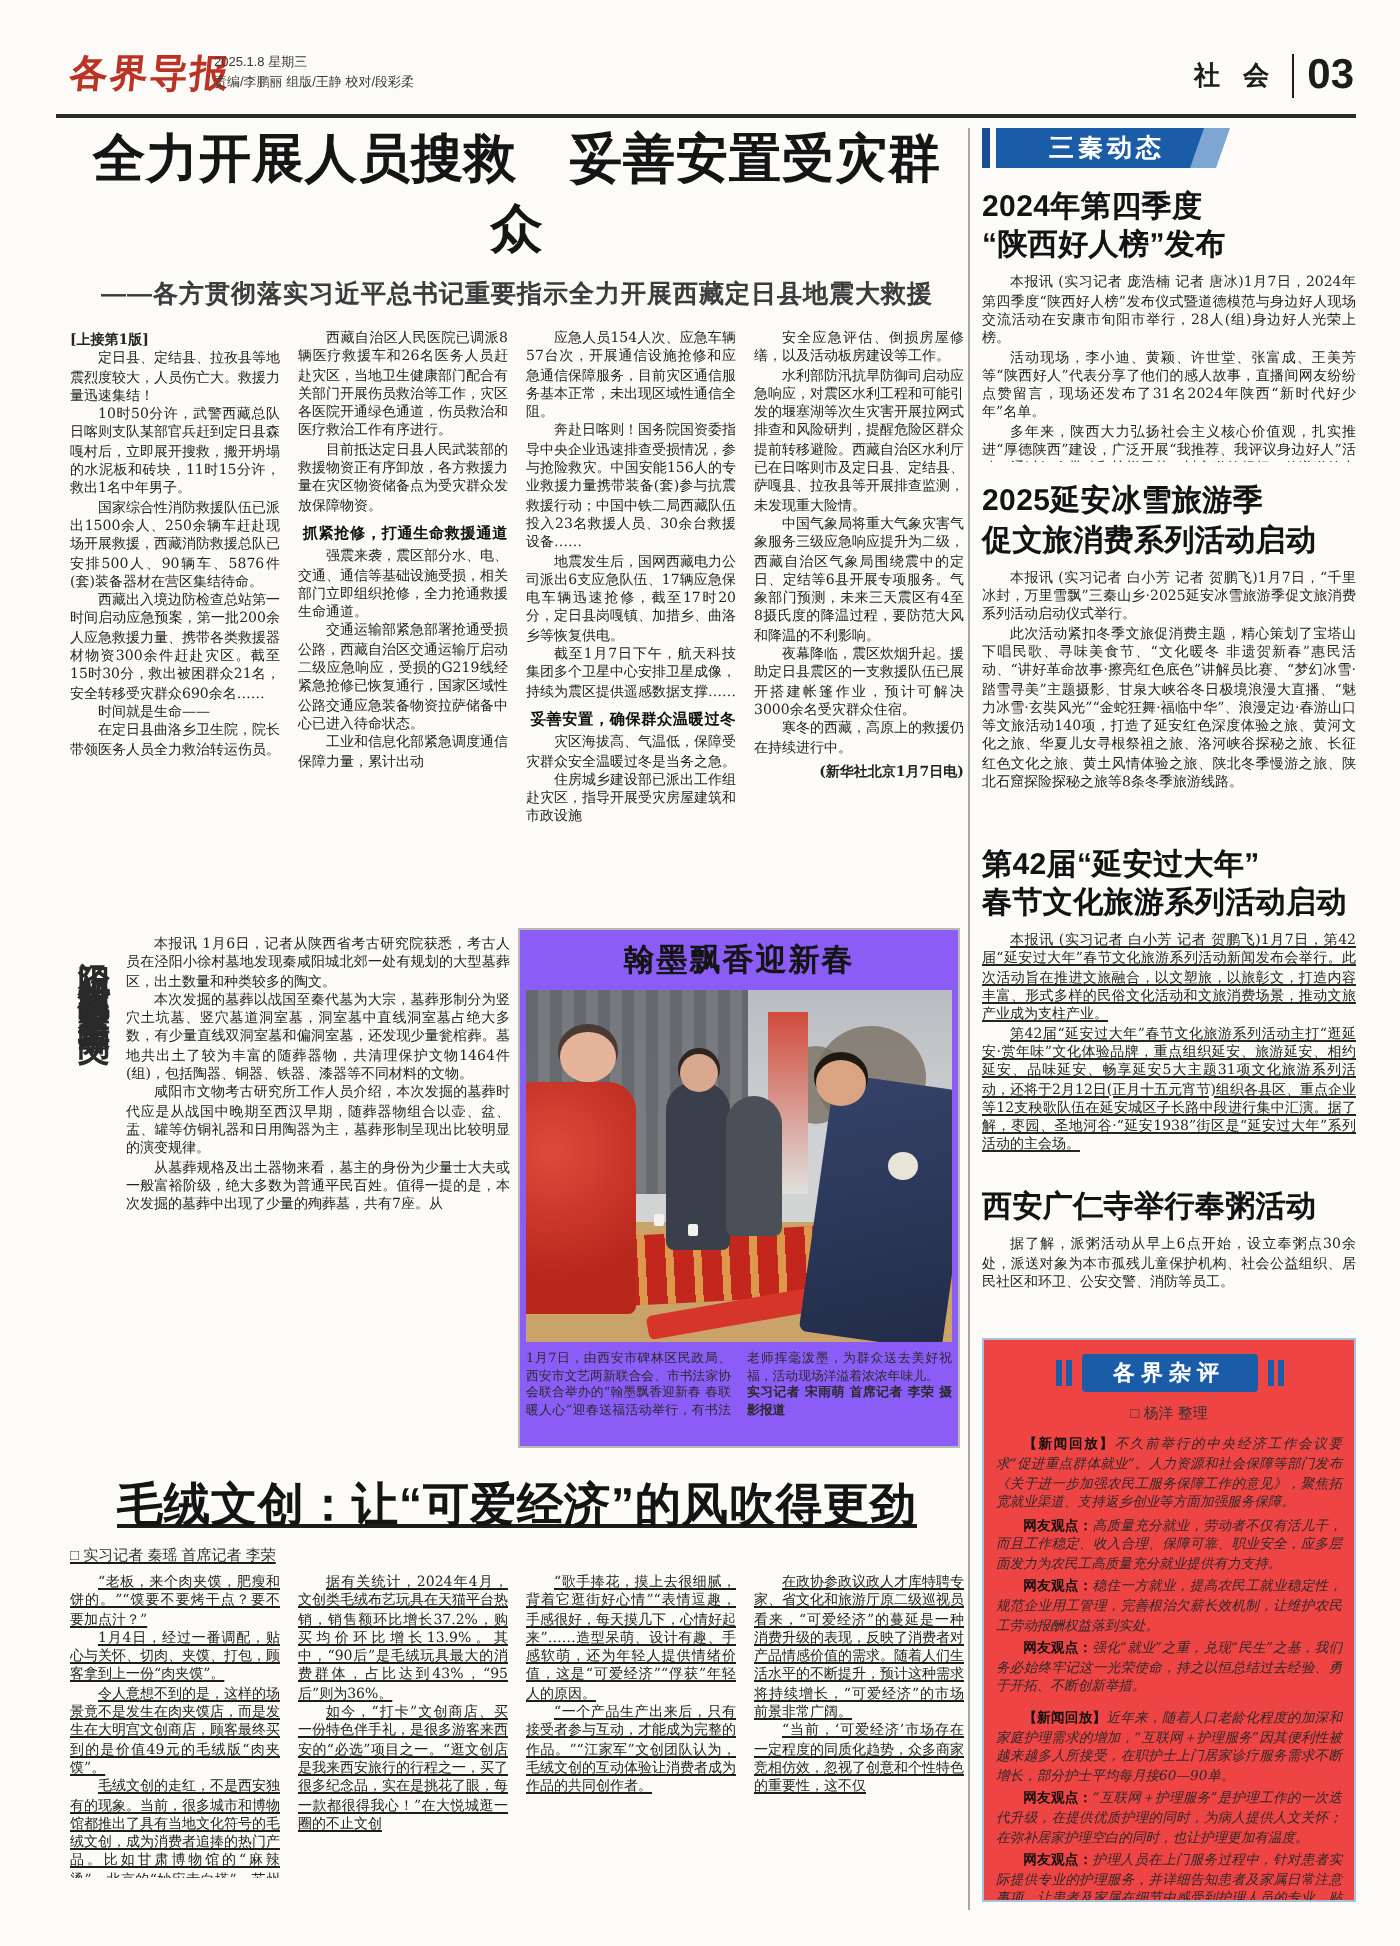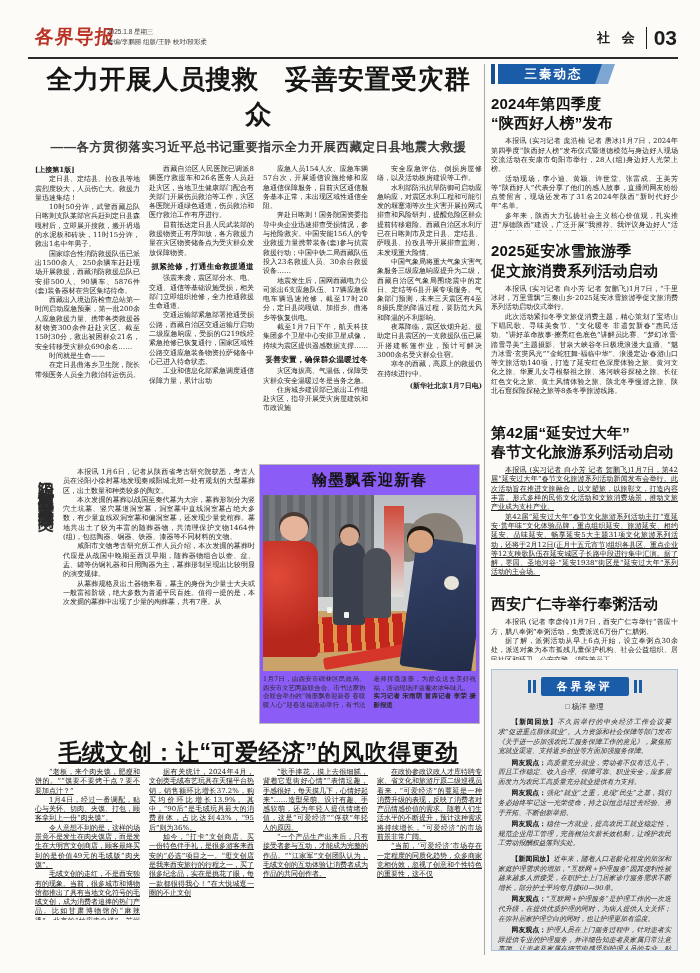--- a/index.html
+++ b/index.html
@@ -72,21 +72,21 @@
   .banner .bar{position:absolute;left:0;top:0;width:4px;height:20px;background:#174f92;}
   .banner .plate{position:absolute;left:7px;top:0;width:111px;height:20px;background:#1b5ca8;color:#fff;font-size:12.5px;font-weight:700;letter-spacing:2px;line-height:20px;text-align:center;clip-path:polygon(0 0,100% 0,calc(100% - 8px) 100%,0 100%);}
   .banner .tail{position:absolute;left:104px;top:0;width:20px;height:20px;background:#7ea6d2;clip-path:polygon(35% 0,100% 0,65% 100%,0 100%);}
   .sb-article h3{margin:10px 0 5px;font-size:15px;line-height:1.28;font-weight:900;color:#131313;letter-spacing:.2px;}
   .sb-article .news-body{max-height:150px;}
   .sb-a1 .news-body{height:94px;}
   .sb-a2 .news-body{height:128px;}
   .sb-a3 .news-body{height:118px;text-decoration:underline;}
   .sb-a4 .news-body{height:42px;}
 
-  .review-box{margin-top:9px;border:1px solid #a6c0dd;background:#e5e5e5;padding:7px 6px 6px;box-sizing:border-box;height:282px;overflow:hidden;}
+  .review-box{margin-top:9px;border:1px solid #a6c0dd;background:#ef4444;padding:7px 6px 6px;box-sizing:border-box;height:282px;overflow:hidden;}
   .badge-row{display:flex;align-items:center;justify-content:center;gap:5px;}
   .badge-bars{display:inline-block;width:3px;height:13px;background:#1b5ca8;box-shadow:5px 0 0 #1b5ca8;margin-right:5px;}
   .badge-bars.rt{box-shadow:-5px 0 0 #1b5ca8;margin-right:0;margin-left:5px;}
   .badge{background:#1b5ca8;color:#fff;font-size:11px;font-weight:700;letter-spacing:3px;padding:2px 16px;border-radius:2px;}
   .review-editor{text-align:center;font-size:7.5px;color:#333;margin:6px 0 5px;}
   .review-items{font-family:"DejaVu Serif",serif;font-size:6.8px;line-height:9.6px;text-align:justify;color:#2a2a2a;font-style:italic;}
   .review-items p{margin:0 0 2px;text-indent:2em;}
   .review-items p.review-item b{font-style:normal;font-weight:700;color:#111;}
   .review-items .group-gap{margin-top:6px;}
 </style>
@@ -184,20 +184,21 @@
       </div>
       <figcaption class="photo-caption">
         <span>1月7日，由西安市碑林区民政局、西安市文艺两新联合会、市书法家协会联合举办的“翰墨飘香迎新春 春联暖人心”迎春送福活动举行，有书法老师挥毫泼墨，为群众送去美好祝福，活动现场洋溢着浓浓年味儿。</span>
         <b>　实习记者 宋雨萌 首席记者 李荣 摄影报道</b>
       </figcaption>
     </figure>
   </section>
 
   <section class="plush">
     <h1>毛绒文创：让“可爱经济”的风吹得更劲</h1>
+    <div class="byline">□ 实习记者 秦瑶 首席记者 李荣</div>
     <div class="cols4 news-body">
       <div class="col">
           <p class="para">“老板，来个肉夹馍，肥瘦和饼的。”“馍要不要烤干点？要不要加点汁？”</p>
           <p class="para">1月4日，经过一番调配，贴心与关怀、切肉、夹馍、打包，顾客拿到上一份“肉夹馍”。</p>
           <p class="para">令人意想不到的是，这样的场景竟不是发生在肉夹馍店，而是发生在大明宫文创商店，顾客最终买到的是价值49元的毛绒版“肉夹馍”。</p>
           <p class="para">毛绒文创的走红，不是西安独有的现象。当前，很多城市和博物馆都推出了具有当地文化符号的毛绒文创，成为消费者追捧的热门产品。比如甘肃博物馆的“麻辣烫”、北京的“妙应寺白塔”、苏州博物馆的“大闸蟹”。</p>
         </div>
       <div class="col">
           <p class="para">据有关统计，2024年4月，文创类毛绒布艺玩具在天猫平台热销，销售额环比增长37.2%，购买均价环比增长13.9%。其中，“90后”是毛绒玩具最大的消费群体，占比达到43%，“95后”则为36%。</p>
           <p class="para">如今，“打卡”文创商店、买一份特色伴手礼，是很多游客来西安的“必选”项目之一。“逛文创店是我来西安旅行的行程之一，买了很多纪念品，实在是挑花了眼，每一款都很得我心！”在大悦城逛一圈的不止文创</p>
@@ -242,37 +243,36 @@
       <h3>第42届“延安过大年”<br>春节文化旅游系列活动启动</h3>
       <div class="news-body">
           <p class="para">本报讯 (实习记者 白小芳 记者 贺鹏飞)1月7日，第42届“延安过大年”春节文化旅游系列活动新闻发布会举行。此次活动旨在推进文旅融合，以文塑旅，以旅彰文，打造内容丰富、形式多样的民俗文化活动和文旅消费场景，推动文旅产业成为支柱产业。</p>
           <p class="para">第42届“延安过大年”春节文化旅游系列活动主打“逛延安·赏年味”文化体验品牌，重点组织延安、旅游延安、相约延安、品味延安、畅享延安5大主题31项文化旅游系列活动，还将于2月12日(正月十五元宵节)组织各县区、重点企业等12支秧歌队伍在延安城区子长路中段进行集中汇演。据了解，枣园、圣地河谷·“延安1938”街区是“延安过大年”系列活动的主会场。</p>
         </div>
     </article>
 
     <article class="sb-article sb-a4">
       <h3>西安广仁寺举行奉粥活动</h3>
       <div class="news-body">
-          <p class="para">本报讯 (记者 李彦伶)1月7日，西安广仁寺举行“善应十方，腊八奉粥”奉粥活动，免费派送6万份广仁腊粥。</p>
           <p class="para">据了解，派粥活动从早上6点开始，设立奉粥点30余处，派送对象为本市孤残儿童保护机构、社会公益组织、居民社区和环卫、公安交警、消防等员工。</p>
         </div>
     </article>
 
     <div class="review-box">
       <div class="badge-row">
         <span class="badge-bars"></span>
         <span class="badge">各界杂评</span>
         <span class="badge-bars rt"></span>
       </div>
       <div class="review-editor">□  杨洋  整理</div>
       <div class="review-items">
           <p class="review-item group-gap"><b>【新闻回放】</b>不久前举行的中央经济工作会议要求“促进重点群体就业”。人力资源和社会保障等部门发布《关于进一步加强农民工服务保障工作的意见》，聚焦拓宽就业渠道、支持返乡创业等方面加强服务保障。</p>
           <p class="review-item"><b>网友观点：</b>高质量充分就业，劳动者不仅有活儿干，而且工作稳定、收入合理、保障可靠、职业安全，应多层面发力为农民工高质量充分就业提供有力支持。</p>
+          <p class="review-item"><b>网友观点：</b>稳住一方就业，提高农民工就业稳定性，规范企业用工管理，完善根治欠薪长效机制，让维护农民工劳动报酬权益落到实处。</p>
           <p class="review-item"><b>网友观点：</b>强化“就业”之重，兑现“民生”之基，我们务必始终牢记这一光荣使命，持之以恒总结过去经验、勇于开拓、不断创新举措。</p>
-          <p class="review-item"><b>网友观点：</b>稳住一方就业，提高农民工就业稳定性，规范企业用工管理，完善根治欠薪长效机制，让维护农民工劳动报酬权益落到实处。</p>
           <p class="review-item group-gap"><b>【新闻回放】</b>近年来，随着人口老龄化程度的加深和家庭护理需求的增加，“互联网＋护理服务”因其便利性被越来越多人所接受，在职护士上门居家诊疗服务需求不断增长，部分护士平均每月接60—90单。</p>
           <p class="review-item"><b>网友观点：</b>“互联网＋护理服务”是护理工作的一次迭代升级，在提供优质护理的同时，为病人提供人文关怀；在弥补居家护理空白的同时，也让护理更加有温度。</p>
           <p class="review-item"><b>网友观点：</b>护理人员在上门服务过程中，针对患者实际提供专业的护理服务，并详细告知患者及家属日常注意事项，让患者及家属在细节中感受到护理人员的专业、贴心与关怀。</p>
         </div>
     </div>
   </aside>
 
 </div>
 
 </body></html>

